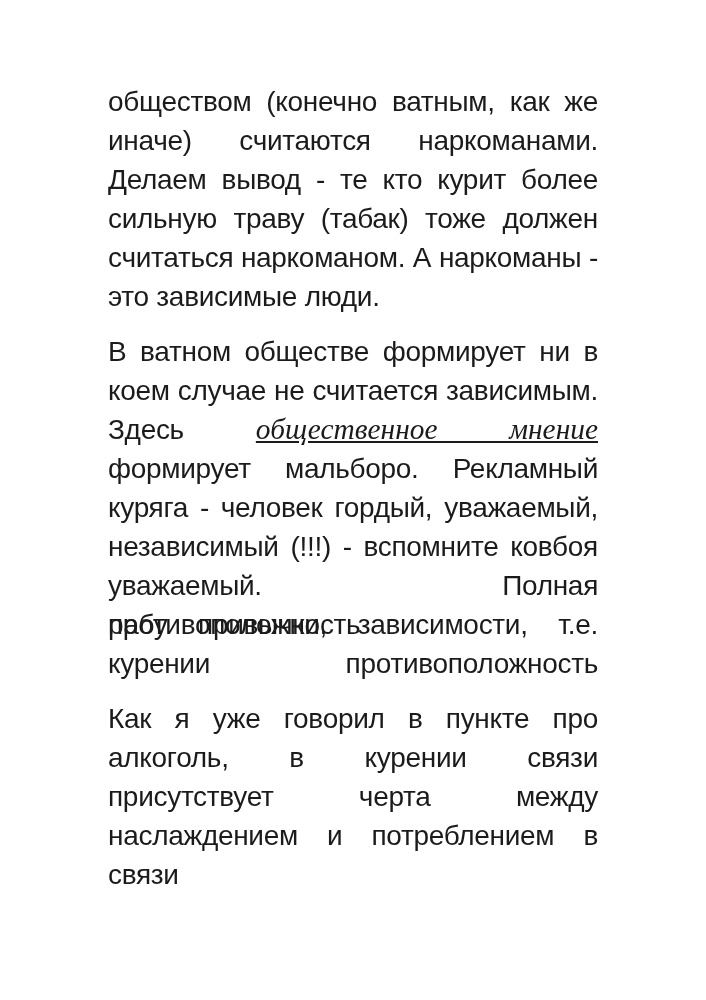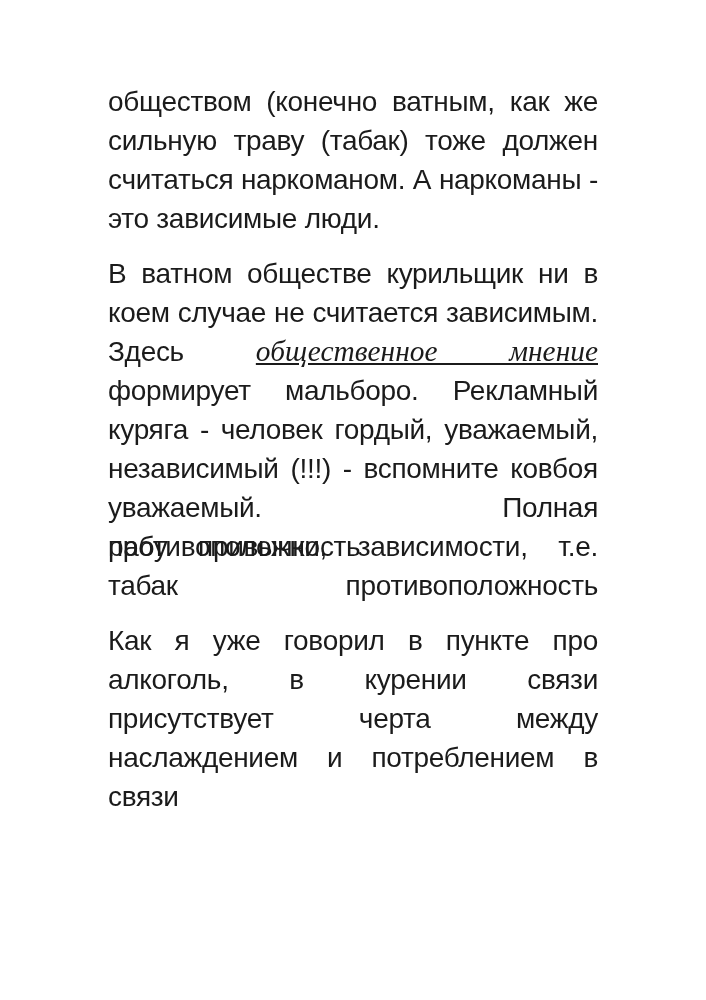--- a/index.html
+++ b/index.html
@@ -41,34 +41,36 @@
     text-decoration: underline;
   }
 </style>
 </head>
 <body>
 
 <div class="page">
   <div id="text-content">
       <div class="paragraph">
         <div class="text-line"><span class="seg-normal">обществом (конечно ватным, как же</span></div>
+        <div class="text-line"><span class="seg-normal">иначе) считаются наркоманами.</span></div>
+        <div class="text-line"><span class="seg-normal">Делаем вывод - те кто курит более</span></div>
         <div class="text-line"><span class="seg-normal">сильную траву (табак) тоже должен</span></div>
         <div class="text-line"><span class="seg-normal">считаться наркоманом. А наркоманы -</span></div>
         <div class="text-line last-line"><span class="seg-normal">это зависимые люди.</span></div>
       </div>
       <div class="paragraph">
-        <div class="text-line"><span class="seg-normal">В ватном обществе курильщик ни в</span></div>
+        <div class="text-line"><span class="seg-normal">В ватном обществе формирует ни в</span></div>
         <div class="text-line"><span class="seg-normal">коем случае не считается зависимым.</span></div>
         <div class="text-line"><span class="seg-normal">Здесь </span><span class="seg-italic">общественное мнение</span></div>
         <div class="text-line"><span class="seg-normal">формирует мальборо. Рекламный</span></div>
         <div class="text-line"><span class="seg-normal">куряга - человек гордый, уважаемый,</span></div>
         <div class="text-line"><span class="seg-normal">независимый (!!!) - вспомните ковбоя</span></div>
         <div class="text-line"><span class="seg-normal">уважаемый. Полная противоположность</span></div>
         <div class="text-line"><span class="seg-normal">рабу привычки, зависимости, т.е.</span></div>
-        <div class="text-line"><span class="seg-normal">табак противоположность</span></div>
+        <div class="text-line"><span class="seg-normal">курении противоположность</span></div>
       </div>
       <div class="paragraph">
         <div class="text-line"><span class="seg-normal">Как я уже говорил в пункте про</span></div>
         <div class="text-line"><span class="seg-normal">алкоголь, в курении связи</span></div>
         <div class="text-line"><span class="seg-normal">присутствует черта между</span></div>
         <div class="text-line last-line"><span class="seg-normal">наслаждением и потреблением в связи</span></div>
       </div>
     </div>
 </div>
 

